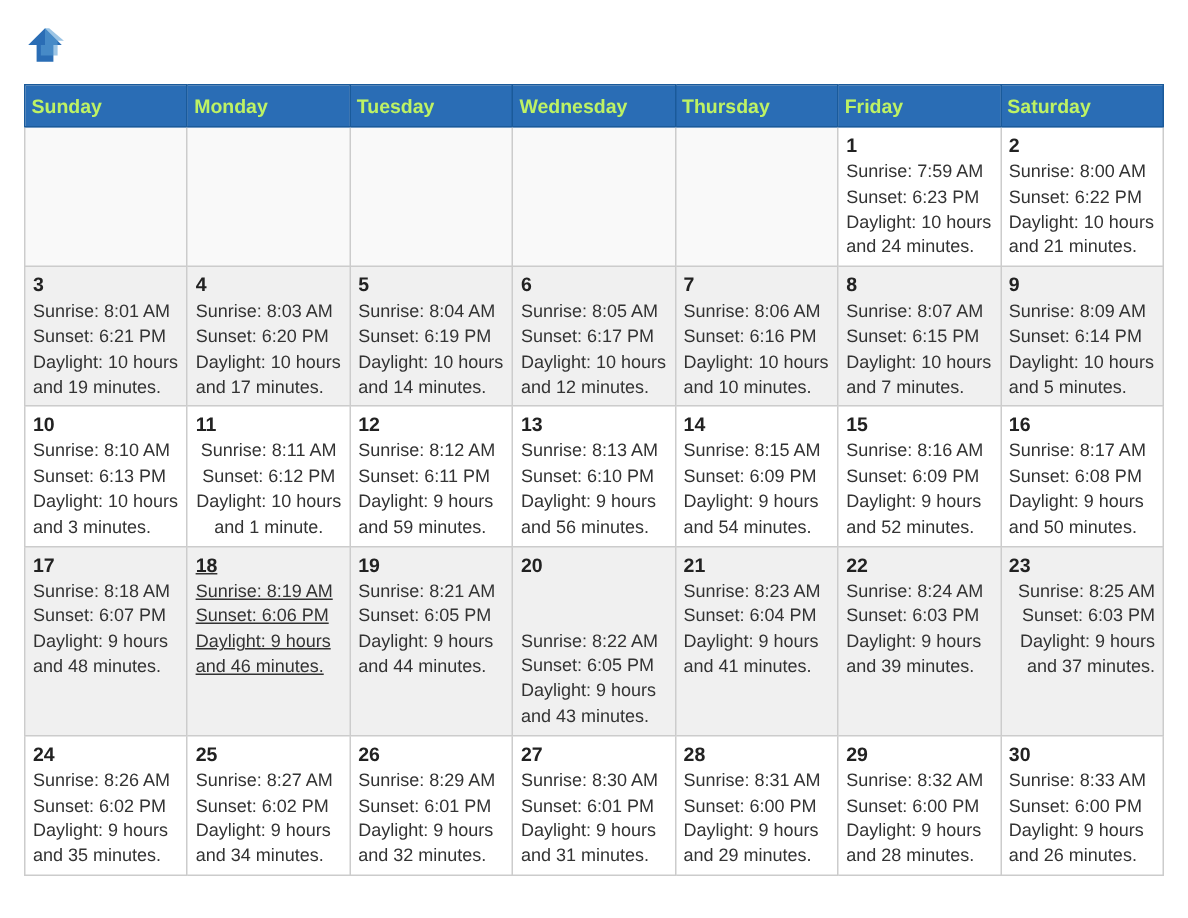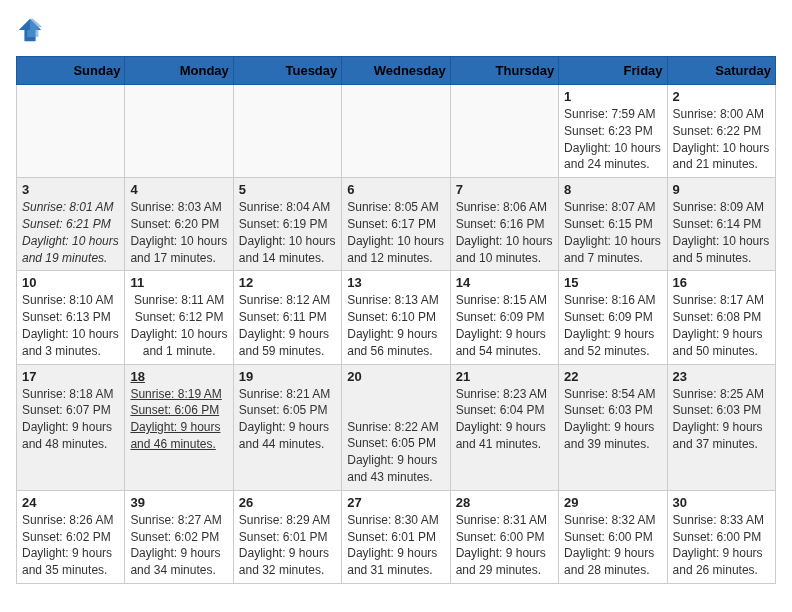--- a/index.html
+++ b/index.html
@@ -52,25 +52,25 @@
       font-size: 16px;
       color: #555;
     }
     table {
       width: 100%;
       border-collapse: collapse;
       table-layout: fixed;
     }
     th {
       background-color: #2a6db5;
-      color: #000000;
+      color: #bef264;
       font-size: 13px;
       font-weight: bold;
       padding: 6px 4px;
-      text-align: right;
+      text-align: left;
       border: 1px solid #1a5a9a;
     }
     td {
       vertical-align: top;
       border: 1px solid #ccc;
       padding: 4px 5px;
       font-size: 10.5px;
       color: #333;
       height: 80px;
       background: #fff;
@@ -144,21 +144,21 @@
           <span class="day-number">2</span>
           <div class="day-info" style="white-space: pre-line;">Sunrise: 8:00 AM
 Sunset: 6:22 PM
 Daylight: 10 hours
 and 21 minutes.</div>
         </td>
       </tr>
       <tr>
         <td style="background: rgb(240, 240, 240);">
           <span class="day-number">3</span>
-          <div class="day-info" style="white-space: pre-line; font-style: italic;">Sunrise: 8:01 AM
+          <div class="day-info" style="white-space: pre-line;">Sunrise: 8:01 AM
 Sunset: 6:21 PM
 Daylight: 10 hours
 and 19 minutes.</div>
         </td>
         <td style="background: rgb(240, 240, 240);">
           <span class="day-number">4</span>
           <div class="day-info" style="white-space: pre-line;">Sunrise: 8:03 AM
 Sunset: 6:20 PM
 Daylight: 10 hours
 and 17 minutes.</div>
@@ -281,43 +281,43 @@
         </td>
         <td style="background: rgb(240, 240, 240);">
           <span class="day-number">21</span>
           <div class="day-info" style="white-space: pre-line;">Sunrise: 8:23 AM
 Sunset: 6:04 PM
 Daylight: 9 hours
 and 41 minutes.</div>
         </td>
         <td style="background: rgb(240, 240, 240);">
           <span class="day-number">22</span>
-          <div class="day-info" style="white-space: pre-line;">Sunrise: 8:54 AM
+          <div class="day-info" style="white-space: pre-line;">Sunrise: 8:24 AM
 Sunset: 6:03 PM
 Daylight: 9 hours
 and 39 minutes.</div>
         </td>
         <td style="background: rgb(240, 240, 240);">
           <span class="day-number">23</span>
-          <div class="day-info" style="white-space: pre-line;">Sunrise: 8:25 AM
+          <div class="day-info" style="white-space: pre-line; text-align: right;">Sunrise: 8:25 AM
 Sunset: 6:03 PM
 Daylight: 9 hours
 and 37 minutes.</div>
         </td>
       </tr>
       <tr>
         <td>
           <span class="day-number">24</span>
           <div class="day-info" style="white-space: pre-line;">Sunrise: 8:26 AM
 Sunset: 6:02 PM
 Daylight: 9 hours
 and 35 minutes.</div>
         </td>
         <td>
-          <span class="day-number">39</span>
+          <span class="day-number">25</span>
           <div class="day-info" style="white-space: pre-line;">Sunrise: 8:27 AM
 Sunset: 6:02 PM
 Daylight: 9 hours
 and 34 minutes.</div>
         </td>
         <td>
           <span class="day-number">26</span>
           <div class="day-info" style="white-space: pre-line;">Sunrise: 8:29 AM
 Sunset: 6:01 PM
 Daylight: 9 hours

